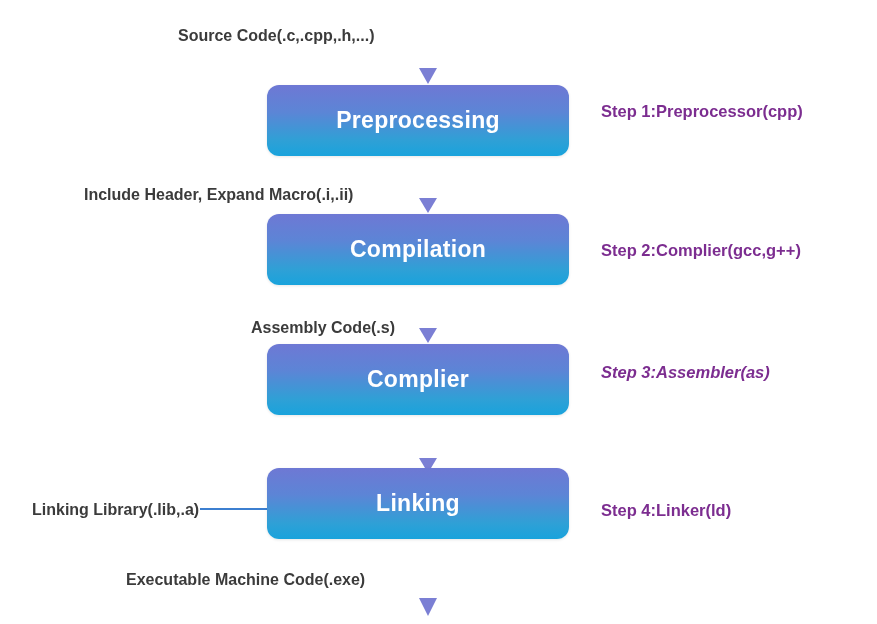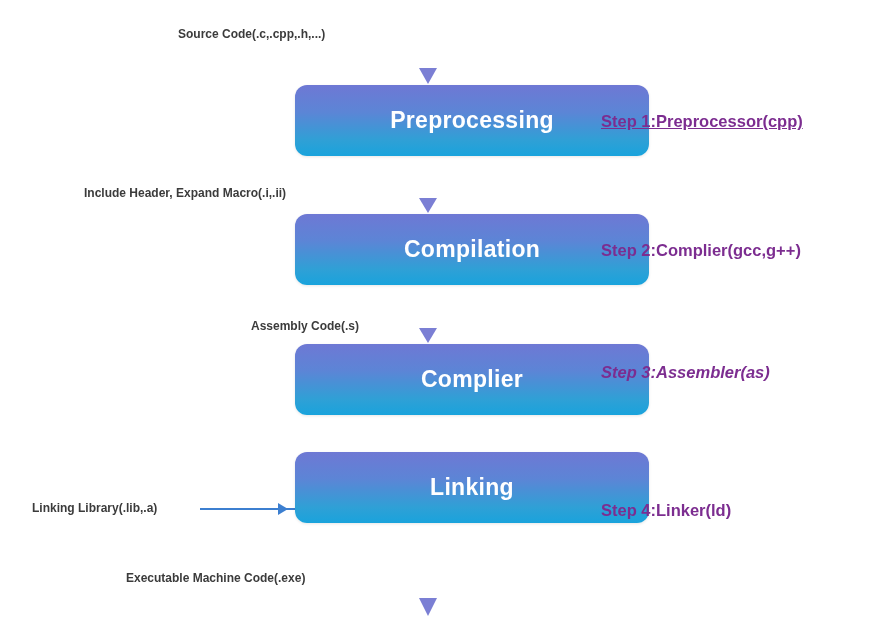--- a/index.html
+++ b/index.html
@@ -20,66 +20,65 @@
     left: 0;
     top: 0;
     width: 877px;
     height: 624px;
   }
 
   
   .stage-box {
     position: absolute;
     left: 267px;
-    width: 354px;
+    width: 302px;
     height: 71px;
     border-radius: 12px;
     background: linear-gradient(to bottom, #6E78D4 0%, #5C85D6 38%, #2FA0D6 78%, #19A3DC 100%);
     box-shadow: 0 1px 3px rgba(0,0,0,0.10);
     display: flex;
     align-items: center;
     justify-content: center;
     z-index: 3;
-    margin-left: 28px;
   }
   .stage-label {
     color: #ffffff;
     font-size: 23px;
     font-weight: bold;
     letter-spacing: 0.3px;
     line-height: 1;
     white-space: nowrap;
   }
 
   #box-0 { top: 85px; }
   #box-1 { top: 214px; text-align: right; }
   #box-2 { top: 344px; }
-  #box-3 { top: 452px; }
+  #box-3 { top: 468px; }
 
   
   .step-label {
     position: absolute;
     left: 601px;
     color: #7C2D90;
     font-size: 16.5px;
     font-weight: bold;
     white-space: nowrap;
     line-height: 1;
     z-index: 4;
   }
-  #step-0 { top: 113px; text-decoration: underline; }
+  #step-0 { top: 103px; }
   #step-1 { top: 242px; }
   #step-2 { top: 364px; font-style: italic; }
   #step-3 { top: 502px; }
 
   
   .flow-label {
     position: absolute;
     color: #3B3B3B;
-    font-size: 12px;
+    font-size: 16px;
     font-weight: bold;
     white-space: nowrap;
     line-height: 1;
     z-index: 4;
   }
   #flow-0 { left: 178px; top: 28px; }
   #flow-1 { left: 84px;  top: 175px; margin-top: 12px; }
   #flow-2 { left: 251px; top: 304px; margin-top: 16px; }
   #flow-3 { left: 219px; top: 434px; }
   #flow-4 { left: 126px; top: 572px; }

